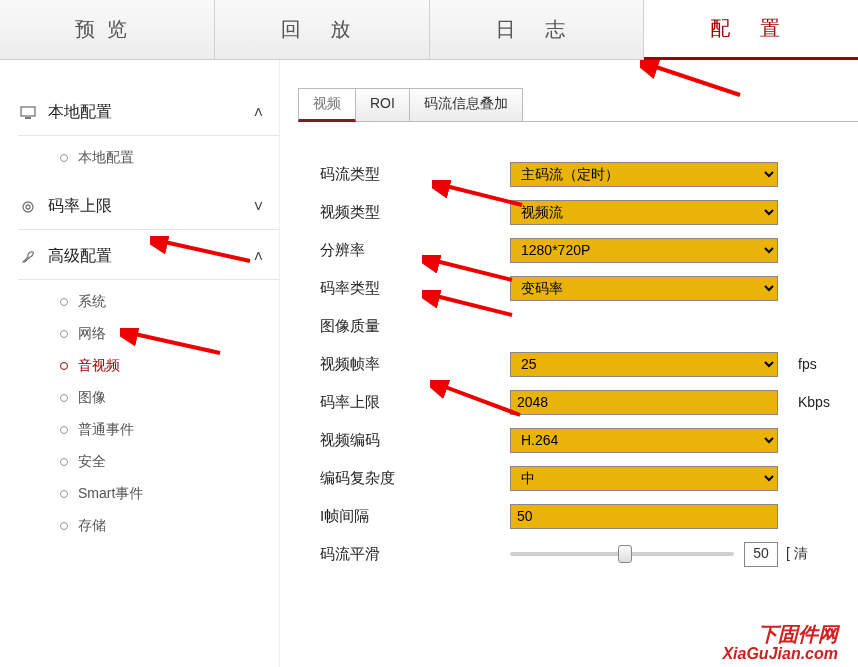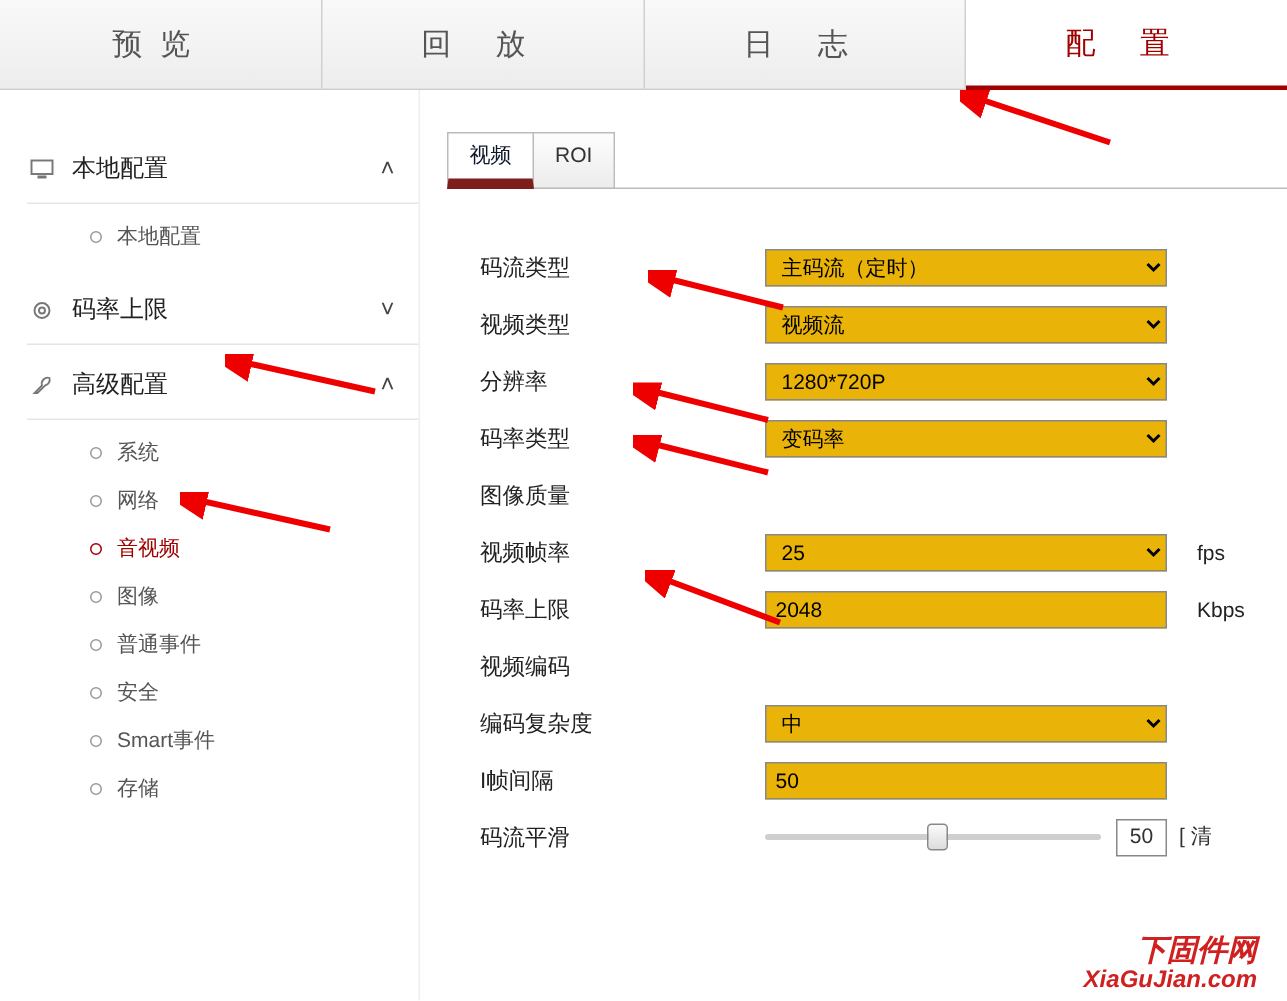--- a/index.html
+++ b/index.html
@@ -16,21 +16,21 @@
 .group-head .lbl{flex:1}
 .group-head .chev{color:#444}
 .subitems{padding:6px 0}
 .subitem{display:flex;align-items:center;height:32px;padding-left:42px;font-size:14px;color:#555;cursor:pointer}
 .subitem .bullet{width:8px;height:8px;border:1px solid #999;border-radius:50%;margin-right:10px}
 .subitem.active{color:#a00000}
 .subitem.active .bullet{border-color:#a00000}
 .main{flex:1;padding:28px 0 0 18px;position:relative}
 .sub-tabs{display:flex;background:#fff}
 .sub-tab{padding:6px 14px;border:1px solid #bbb;background:linear-gradient(#fdfdfd,#ececec);color:#333;margin-right:-1px;cursor:pointer;font-size:14px}
-.sub-tab.active{background:#fff;color:#0f172a;border-bottom:7px solid #7f1d1d;position:relative;z-index:2}
+.sub-tab.active{background:#fff;color:#737373;border-bottom:3px solid #7f1d1d;position:relative;z-index:2}
 .panel{border-top:1px solid #bbb;margin-top:-1px;padding:38px 0 0 22px}
 .row{display:flex;align-items:center;margin-bottom:10px;height:28px}
 .row .rlabel{width:190px;font-size:15px;color:#222}
 .row select,.row input[type=text]{width:268px;height:25px;border:1px solid #888;font-size:14px;padding:0 6px;background:#eab308}
 .row .unit{margin-left:20px;font-size:14px;color:#222}
 .slider-wrap{display:flex;align-items:center;width:268px}
 .slider-track{flex:1;height:4px;background:#cfcfcf;position:relative;border-radius:2px}
 .slider-thumb{position:absolute;top:-7px;width:14px;height:18px;background:linear-gradient(#fafafa,#ddd);border:1px solid #888;border-radius:3px}
 .slider-val{width:34px;height:25px;border:1px solid #888;margin-left:10px;text-align:center;font-size:14px;padding-top:2px}
 .slider-suffix{margin-left:8px}
@@ -128,20 +128,21 @@
             <span>存储</span>
           </div>
       </div>
     </div>
   </div>
 
   <div class="main">
     <div class="sub-tabs">
       <div class="sub-tab active">视频</div>
       <div class="sub-tab">ROI</div>
+      <div class="sub-tab">码流信息叠加</div>
     </div>
     <div class="panel">
       <div class="row">
           <div class="rlabel">码流类型</div>
           <select><option>主码流（定时）</option></select>
         </div>
       <div class="row">
           <div class="rlabel">视频类型</div>
           <select><option>视频流</option></select>
         </div>
@@ -161,20 +162,21 @@
           <select><option>25</option></select>
           <span class="unit">fps</span>
         </div>
       <div class="row">
           <div class="rlabel">码率上限</div>
           <input type="text" value="2048" style="">
           <span class="unit">Kbps</span>
         </div>
       <div class="row">
           <div class="rlabel">视频编码</div>
+          <select><option>H.264</option></select>
         </div>
       <div class="row">
           <div class="rlabel">编码复杂度</div>
           <select><option>中</option></select>
         </div>
       <div class="row">
           <div class="rlabel">I帧间隔</div>
           <input type="text" value="50" style="">
         </div>
       <div class="row">

